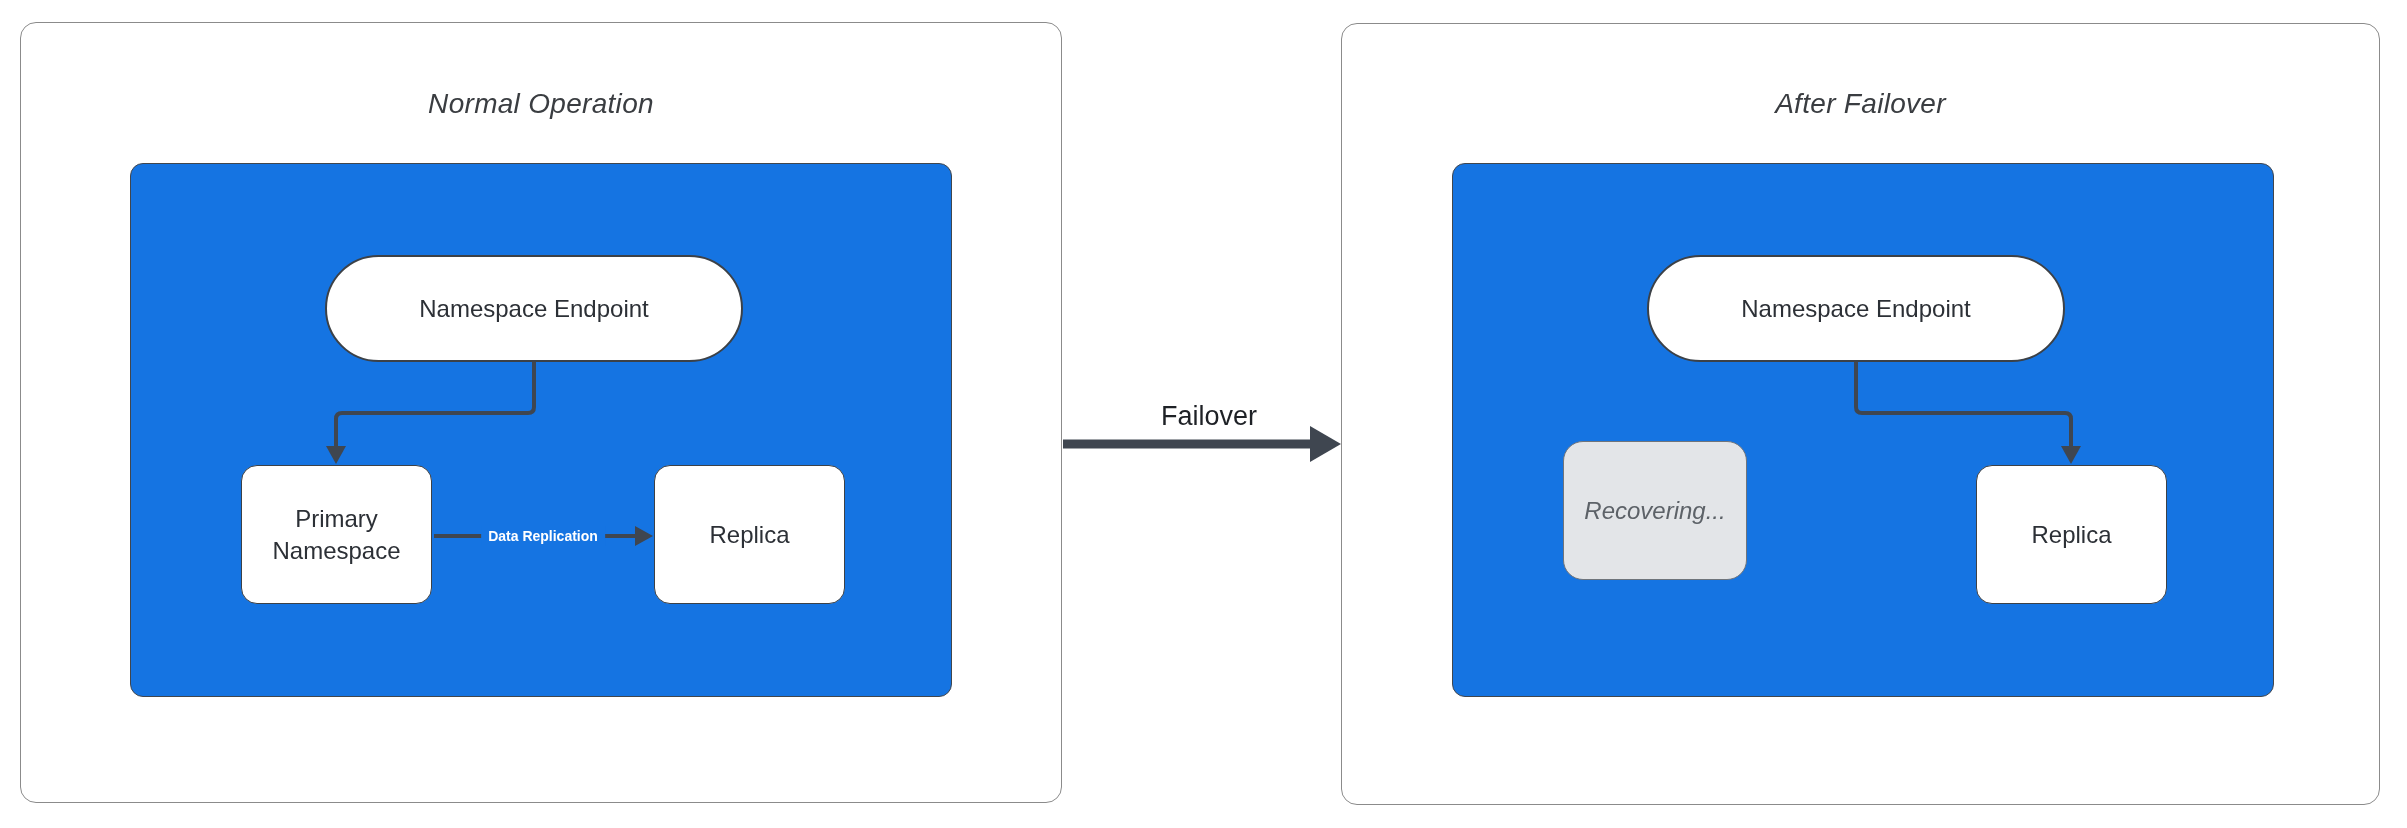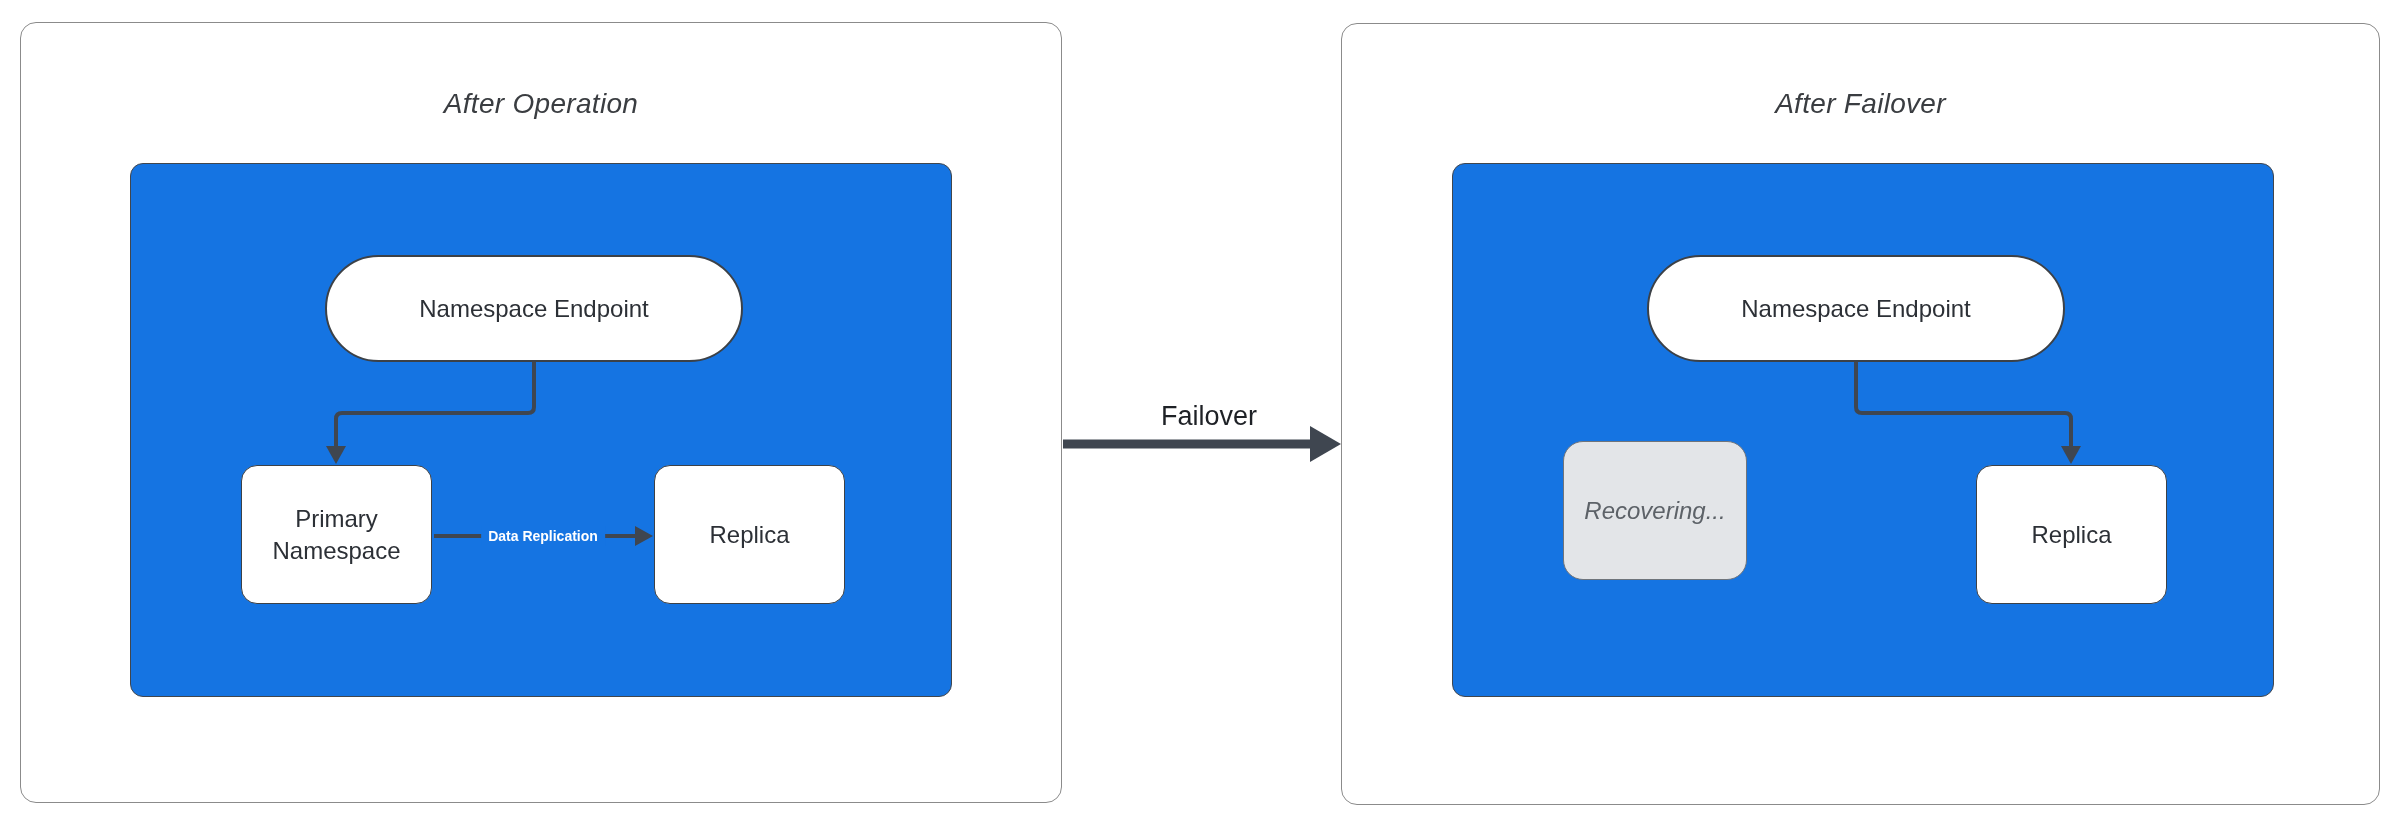--- a/index.html
+++ b/index.html
@@ -97,21 +97,21 @@
 
     <path class="conn" d="M1856 362 L1856 407 Q1856 413 1862 413 L2065 413 Q2071 413 2071 419 L2071 448"></path>
     <polygon class="conn-head" points="2061,446 2081,446 2071,464"></polygon>
 
     <path class="fail-shaft" d="M1063 444 L1312 444"></path>
     <polygon class="conn-head" points="1310,426 1310,462 1341,444"></polygon>
   </svg>
 
   <section>
     <div class="panel" style="left:20px; top:22px; width:1042px; height:781px;"></div>
-    <div class="panel-title" style="left:20px; top:88px; width:1042px;">After Operation</div>
+    <div class="panel-title" style="left:20px; top:88px; width:1042px;">Normal Operation</div>
     <div class="cluster" style="left:130px; top:163px; width:822px; height:534px;"></div>
     <div class="node pill" style="left:325px; top:255px; width:418px; height:107px;">
       <span>Namespace Endpoint</span>
     </div>
     <div class="node box" style="left:241px; top:465px; width:191px; height:139px;justify-content:flex-end;">
       <span>Primary Namespace</span>
     </div>
     <div class="node box" style="left:654px; top:465px; width:191px; height:139px;">
       <span>Replica</span>
     </div>

